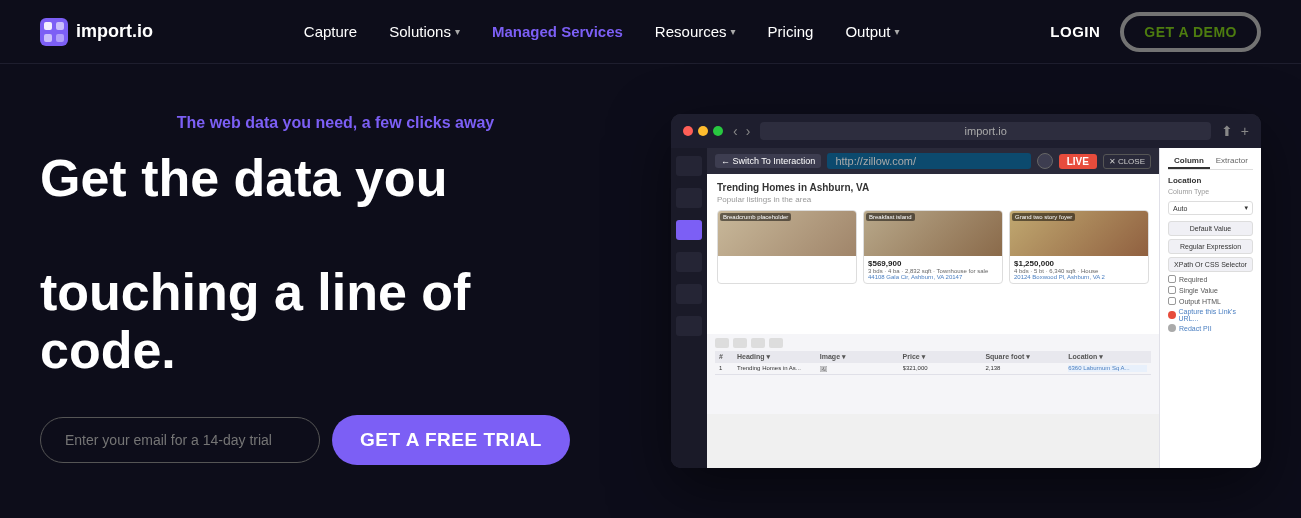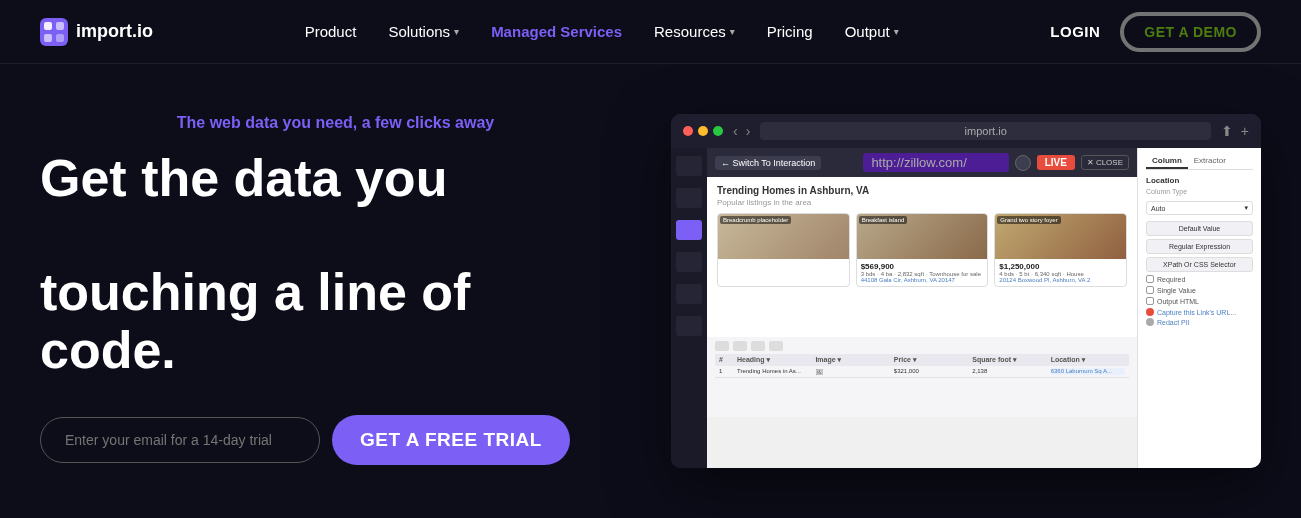--- a/index.html
+++ b/index.html
@@ -231,26 +231,25 @@
       color: #fff;
       font-size: 9px;
       padding: 2px 6px;
       border-radius: 3px;
       display: flex;
       align-items: center;
       gap: 3px;
     }
     .inner-url {
       flex: 1;
-      background: #4c1d95;
+      background: #0c4a6e;
       border-radius: 3px;
       padding: 2px 8px;
-      font-size: 13px;
+      font-size: 11px;
       color: #aaa;
-      margin-left: 36px;
     }
     .live-badge {
       background: #e74c3c;
       color: #fff;
       font-size: 10px;
       font-weight: 700;
       padding: 2px 8px;
       border-radius: 3px;
     }
     .close-badge {
@@ -355,21 +354,21 @@
       padding: 2px 4px;
       gap: 4px;
       font-size: 6px;
       color: #333;
       border-bottom: 1px solid #e0e0e8;
     }
     .td { flex: 1; overflow: hidden; white-space: nowrap; text-overflow: ellipsis; }
     .td.highlight { color: #4a7fc1; background: #e8f0fb; }
 
     .extractor-panel {
-      width: 124px;
+      width: 102px;
       background: #fff;
       border-left: 1px solid #e0e0e8;
       padding: 6px 8px;
       overflow: hidden;
     }
     .ext-tabs {
       display: flex;
       gap: 0;
       margin-bottom: 6px;
       border-bottom: 1px solid #ddd;
@@ -462,21 +461,21 @@
       <rect width="28" height="28" rx="6" fill="#7c5ff5"></rect>
       <rect x="4" y="4" width="8" height="8" rx="2" fill="white" opacity="0.9"></rect>
       <rect x="16" y="4" width="8" height="8" rx="2" fill="white" opacity="0.6"></rect>
       <rect x="4" y="16" width="8" height="8" rx="2" fill="white" opacity="0.6"></rect>
       <rect x="16" y="16" width="8" height="8" rx="2" fill="white" opacity="0.4"></rect>
     </svg>
     <span class="logo-text">import.io</span>
   </div>
 
   <div class="nav-links">
-    <span class="nav-link">Product</span>
+    <span class="nav-link">Capture</span>
     <span class="nav-link">
       <span>Solutions</span>
       <span class="chevron">▾</span>
     </span>
     <span class="nav-link managed">Managed Services</span>
     <span class="nav-link">
       <span>Resources</span>
       <span class="chevron">▾</span>
     </span>
     <span class="nav-link">Pricing</span>

